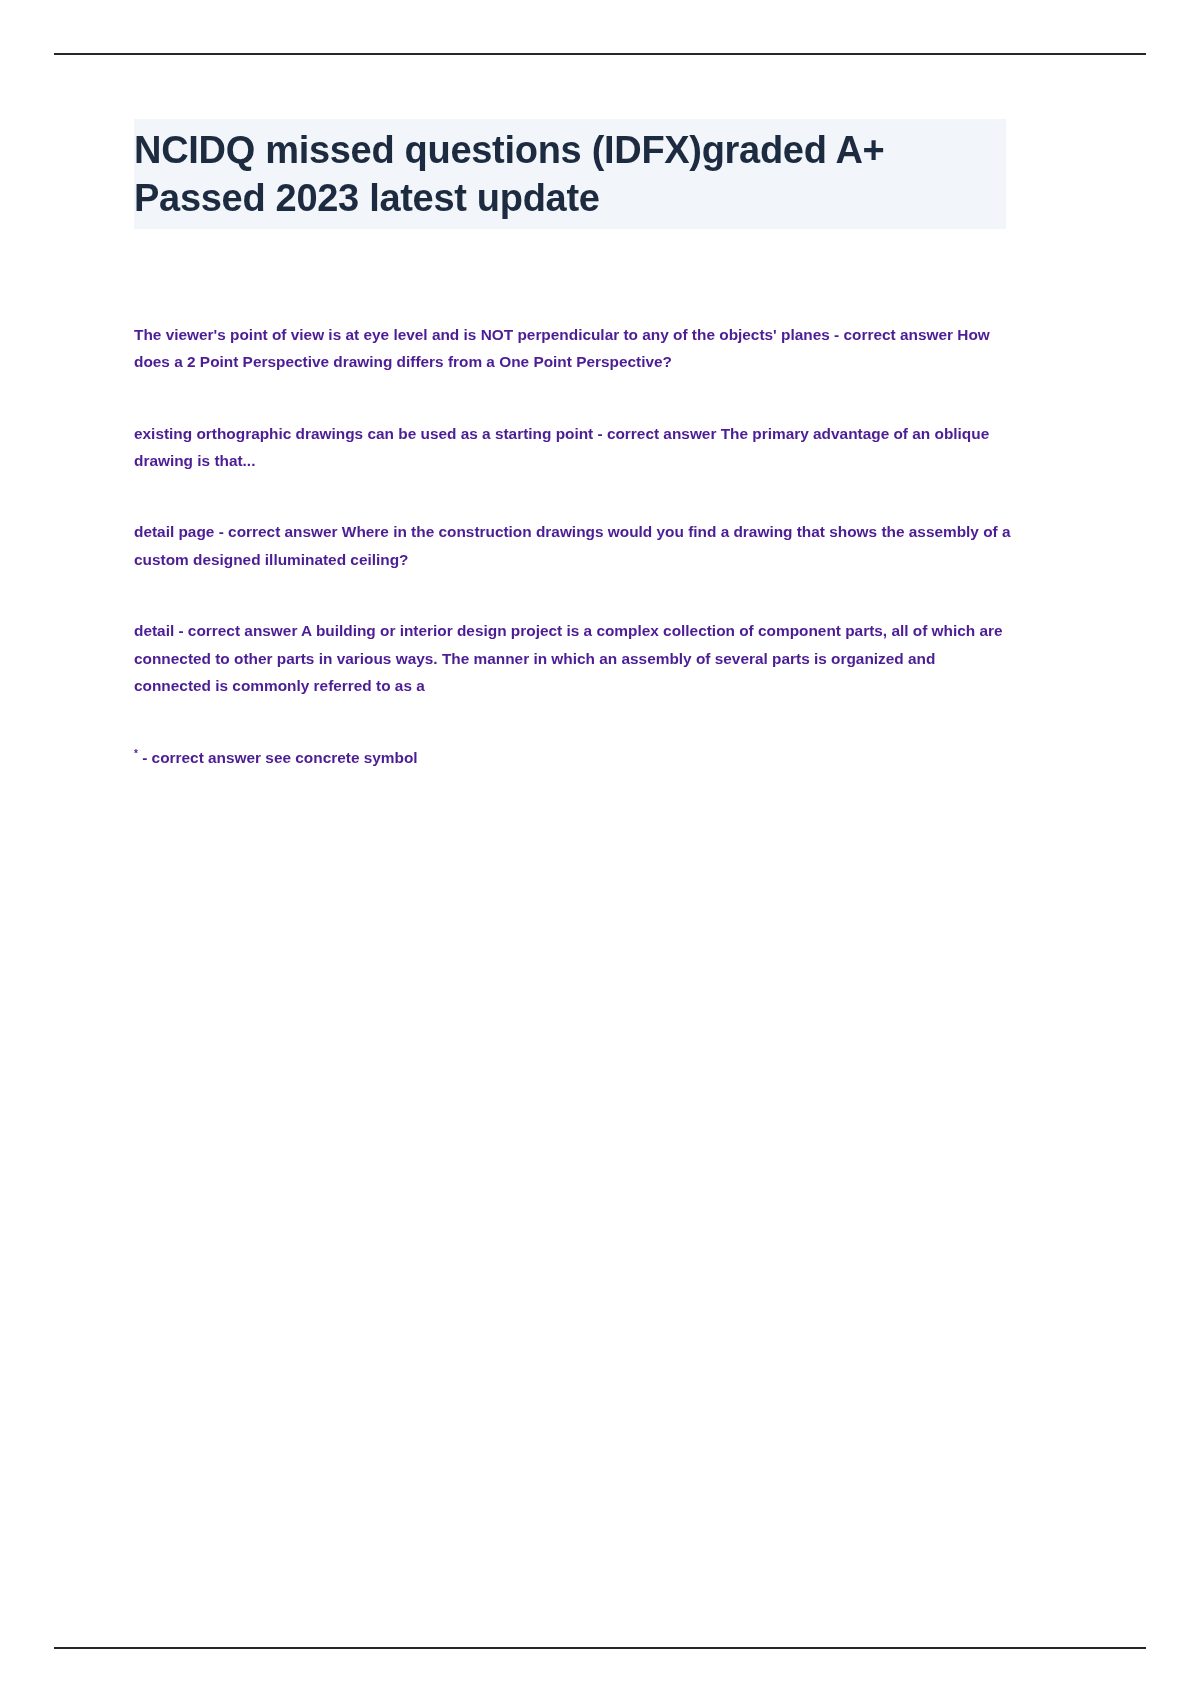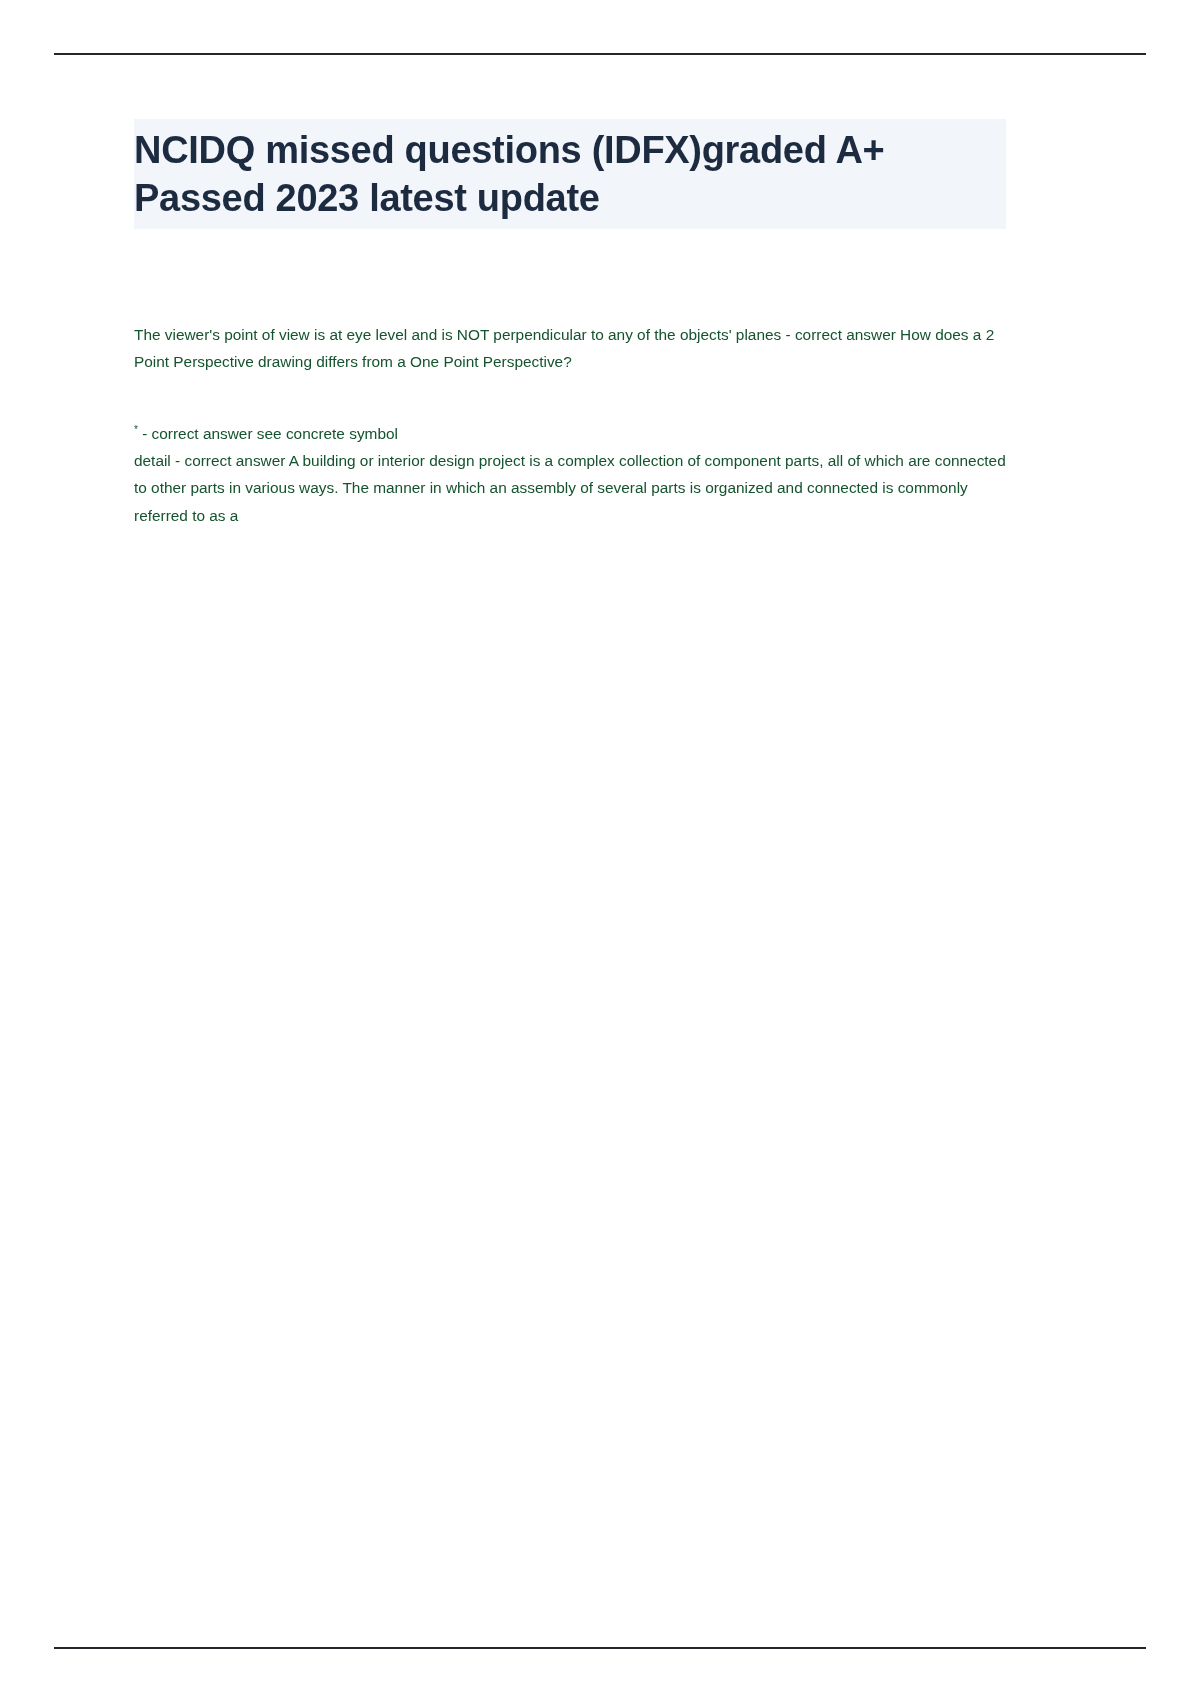--- a/index.html
+++ b/index.html
@@ -49,22 +49,23 @@
   .body-block {
     margin-top: 0;
     font-size: 15.4px;
     line-height: 1.78;
     color: #22313c;
   }
   .para {
     margin: 0 0 44px 0;
     font-size: 15.4px;
     line-height: 1.78;
-    color: #14532d;
+    color: #4c1d95;
     font-family: "Liberation Sans", sans-serif;
+    font-weight: bold;
   }
   .para.first { margin-top: 92px; }
   .para.last { margin-bottom: 0; }
   .para .sup {
     font-size: 10px;
     vertical-align: super;
   }
 </style>
 </head>
 <body>
@@ -72,21 +73,23 @@
 <div class="page">
 
   <div class="rule top"></div>
 
   <div class="content">
 
     <h1 class="doc-title">NCIDQ missed questions (IDFX)graded A+ Passed 2023 latest update</h1>
 
     <div class="body-block">
       <p class="para first">The viewer's point of view is at eye level and is NOT perpendicular to any of the objects' planes - correct answer How does a 2 Point Perspective drawing differs from a One Point Perspective?</p>
+      <p class="para">existing orthographic drawings can be used as a starting point - correct answer The primary advantage of an oblique drawing is that...</p>
+      <p class="para">detail page - correct answer Where in the construction drawings would you find a drawing that shows the assembly of a custom designed illuminated ceiling?</p>
+      <p class="para">detail - correct answer A building or interior design project is a complex collection of component parts, all of which are connected to other parts in various ways. The manner in which an assembly of several parts is organized and connected is commonly referred to as a</p>
       <p class="para last"><span class="sup">*</span><span> - correct answer see concrete symbol</span></p>
-      <p class="para">detail - correct answer A building or interior design project is a complex collection of component parts, all of which are connected to other parts in various ways. The manner in which an assembly of several parts is organized and connected is commonly referred to as a</p>
     </div>
 
   </div>
 
   <div class="rule bottom"></div>
 
 </div>
 
 </body></html>

